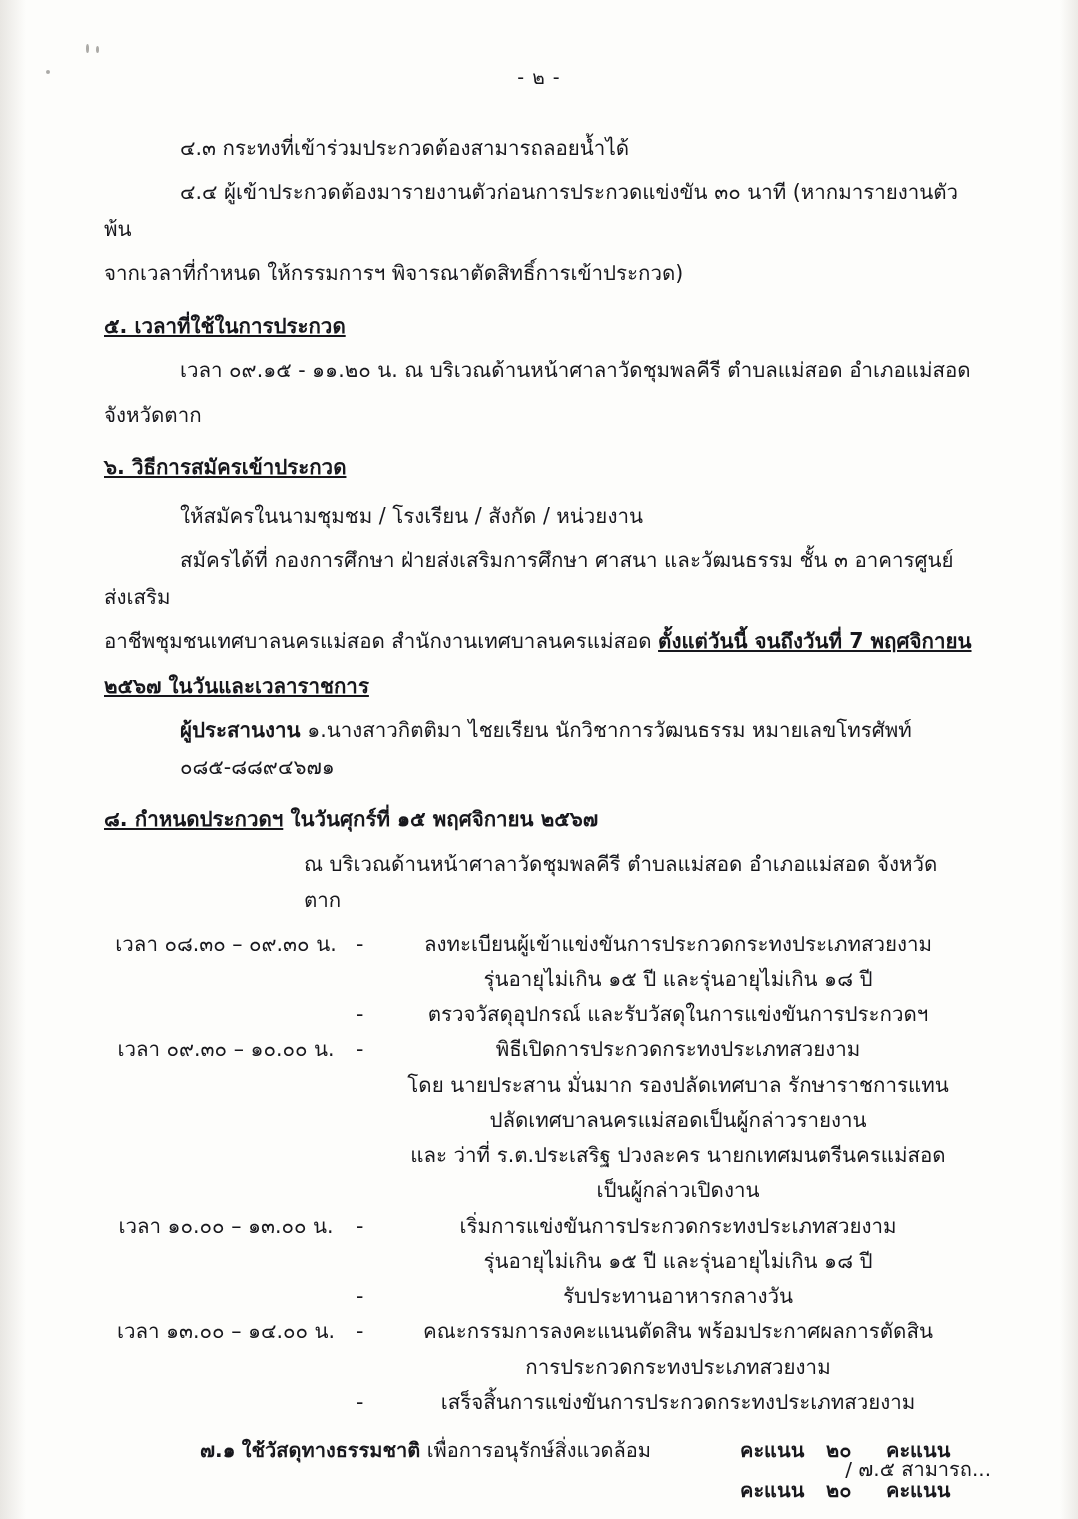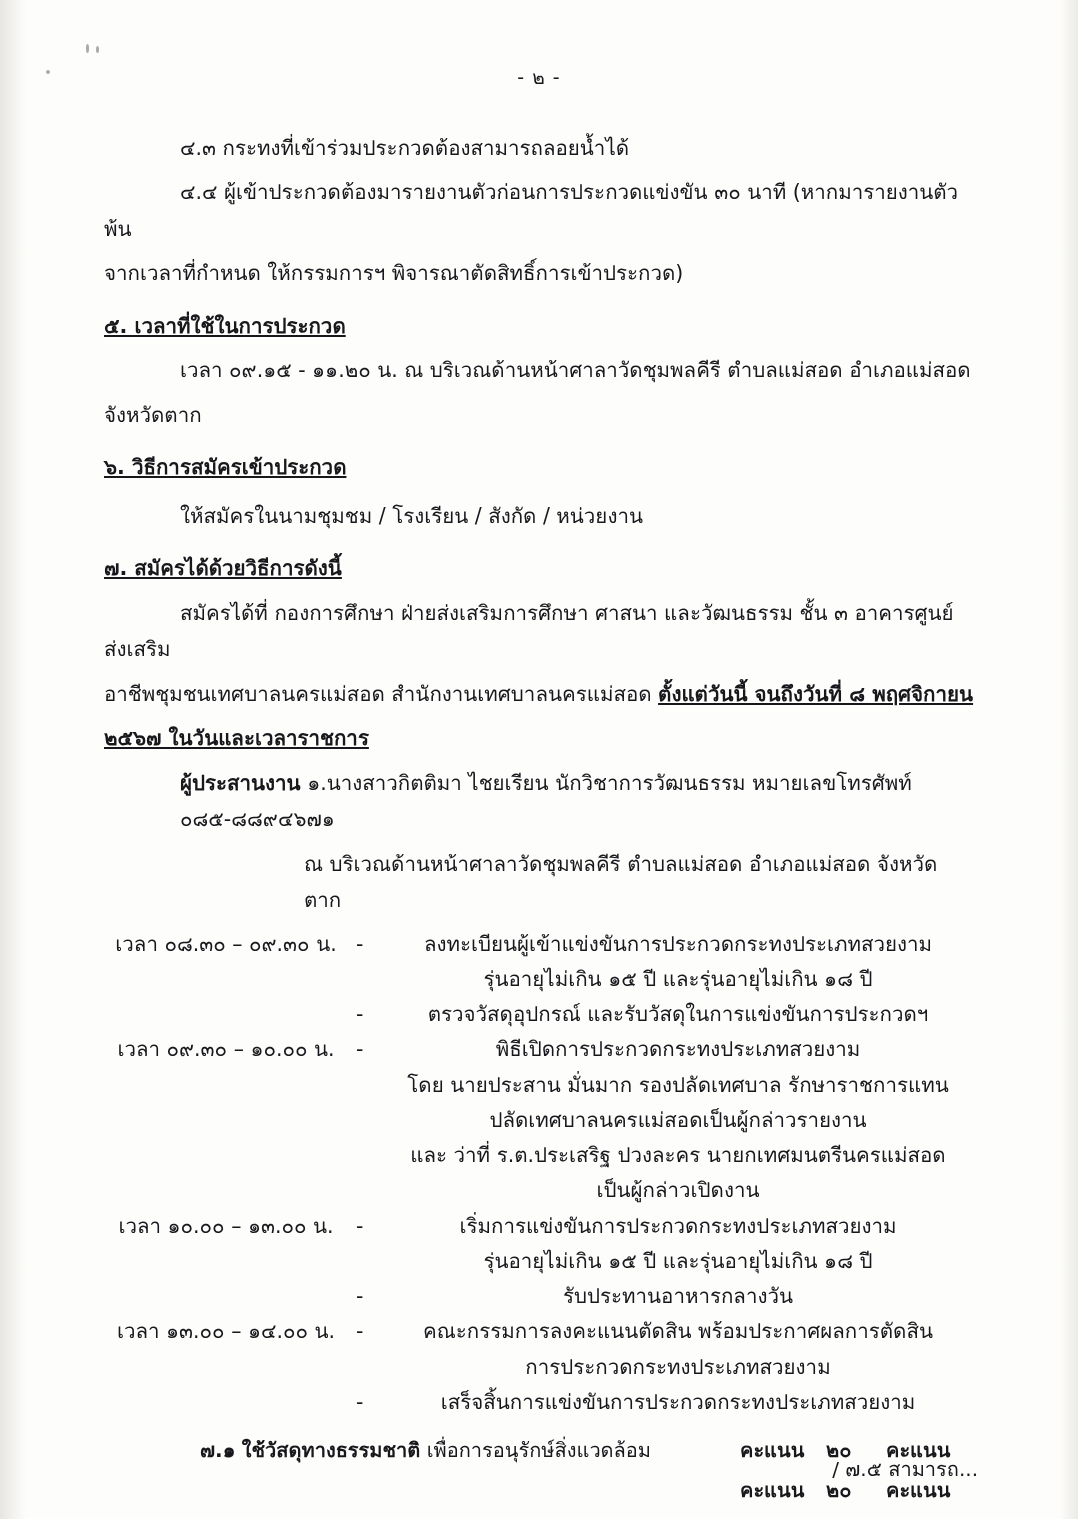--- a/index.html
+++ b/index.html
@@ -135,21 +135,21 @@
     vertical-align: top;
     white-space: nowrap;
   }
   td.crit-text { width: 540px; }
   td.crit-score-label { width: 86px; font-weight: bold; }
   td.crit-score-val { width: 60px; font-weight: bold; margin-top: 31px; }
   td.crit-score-unit { font-weight: bold; }
 
   .footer-note {
     position: absolute;
-    right: 100px;
+    right: 87px;
     bottom: 34px;
     font-size: 20px;
   }
 </style>
 </head>
 <body>
 
 <div class="page">
 
   <div class="speck" style="left:86px;top:44px;width:3px;height:9px;"></div>
@@ -164,27 +164,27 @@
     <p class="indent">๔.๔ ผู้เข้าประกวดต้องมารายงานตัวก่อนการประกวดแข่งขัน ๓๐ นาที (หากมารายงานตัวพ้น</p>
     <p>จากเวลาที่กำหนด ให้กรรมการฯ พิจารณาตัดสิทธิ์การเข้าประกวด)</p>
 
     <p class="heading">๕. เวลาที่ใช้ในการประกวด</p>
     <p class="indent">เวลา ๐๙.๑๕ - ๑๑.๒๐ น. ณ บริเวณด้านหน้าศาลาวัดชุมพลคีรี ตำบลแม่สอด อำเภอแม่สอด</p>
     <p>จังหวัดตาก</p>
 
     <p class="heading">๖. วิธีการสมัครเข้าประกวด</p>
     <p class="block indent">ให้สมัครในนามชุมชม / โรงเรียน / สังกัด / หน่วยงาน</p>
 
-    <p class="heading">๗. สมัครได้ด้วยวิธีการดังนี้</p>
     <p class="indent">สมัครได้ที่ กองการศึกษา ฝ่ายส่งเสริมการศึกษา ศาสนา และวัฒนธรรม ชั้น ๓ อาคารศูนย์ส่งเสริม</p>
-    <p><span>อาชีพชุมชนเทศบาลนครแม่สอด สำนักงานเทศบาลนครแม่สอด </span><span class="u-bold">ตั้งแต่วันนี้ จนถึงวันที่ ๘ พฤศจิกายน</span></p>
+    <p><span>อาชีพชุมชนเทศบาลนครแม่สอด สำนักงานเทศบาลนครแม่สอด </span><span class="u-bold">ตั้งแต่วันนี้ จนถึงวันที่ 7 พฤศจิกายน</span></p>
     <p class="u-bold">๒๕๖๗ ในวันและเวลาราชการ</p>
 
     <p class="sub-line"><span class="bold">ผู้ประสานงาน</span> <span>๑.นางสาวกิตติมา ไชยเรียน นักวิชาการวัฒนธรรม หมายเลขโทรศัพท์ ๐๘๕-๘๘๙๔๖๗๑</span></p>
 
+    <p class="heading no-underline"><span class="u-bold">๘. กำหนดประกวดฯ</span><span>  ในวันศุกร์ที่ ๑๕ พฤศจิกายน ๒๕๖๗</span></p>
     <p class="coord-line">ณ บริเวณด้านหน้าศาลาวัดชุมพลคีรี ตำบลแม่สอด อำเภอแม่สอด จังหวัดตาก</p>
 
     <table class="schedule">
       <tbody>
         <tr class="sched-row-gap">
           <td class="time-col">เวลา ๐๘.๓๐ – ๐๙.๓๐ น.</td>
           <td class="desc-col">
             <ul>
               <li>
                 <span>ลงทะเบียนผู้เข้าแข่งขันการประกวดกระทงประเภทสวยงาม</span>

